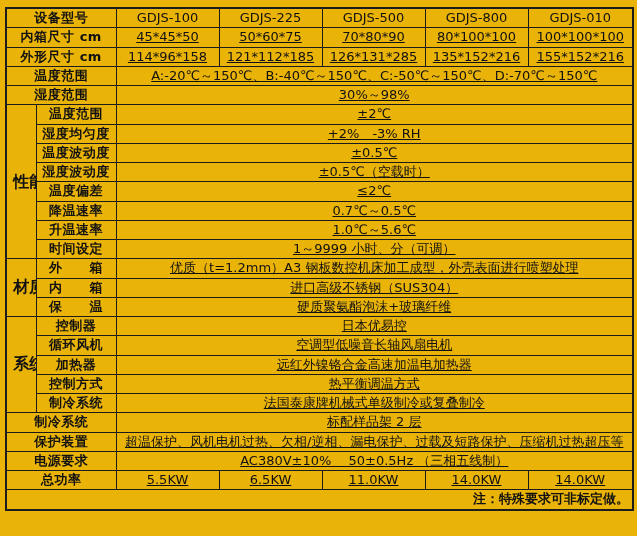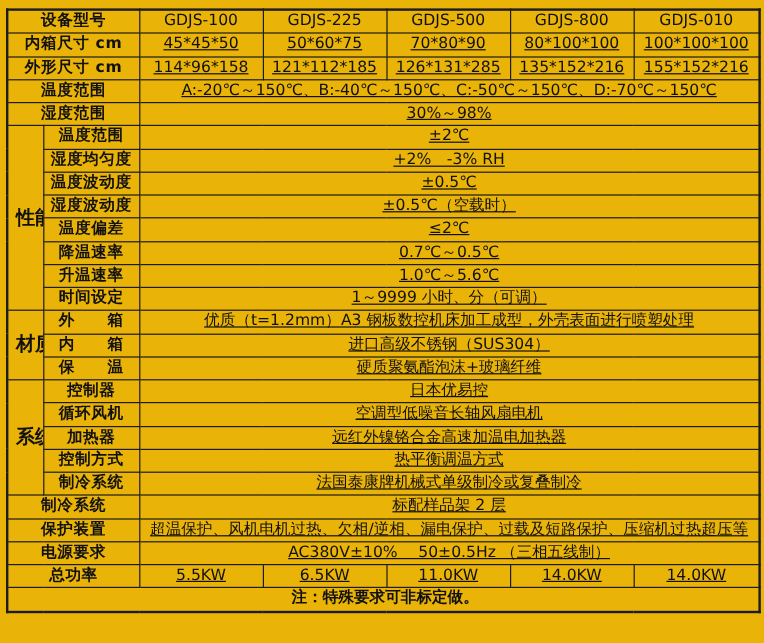--- a/index.html
+++ b/index.html
@@ -40,21 +40,21 @@
   td.grp .vtext {
     display: inline-block;
     width: 1em;
     word-break: break-all;
     line-height: 1.9;
     font-size: 16px;
     text-align: center;
   }
   td.wide { white-space: normal; }
   tr.note-row td {
-    text-align: center;
+    text-align: right;
     padding-left: 6px;
     font-weight: bold;
   }
   td.model { font-weight: normal; }
 </style>
 </head>
 <body>
 
 <div class="page">
   <table class="spec">

